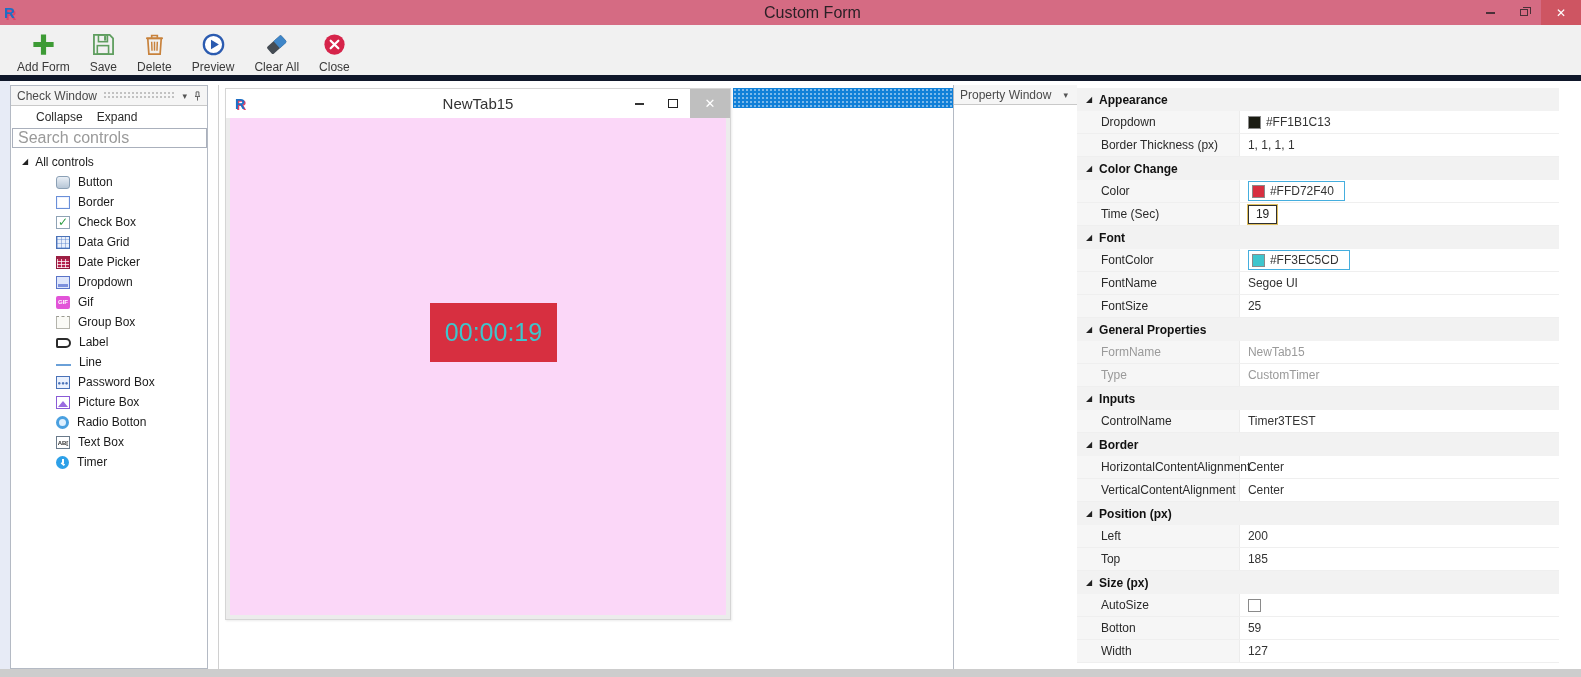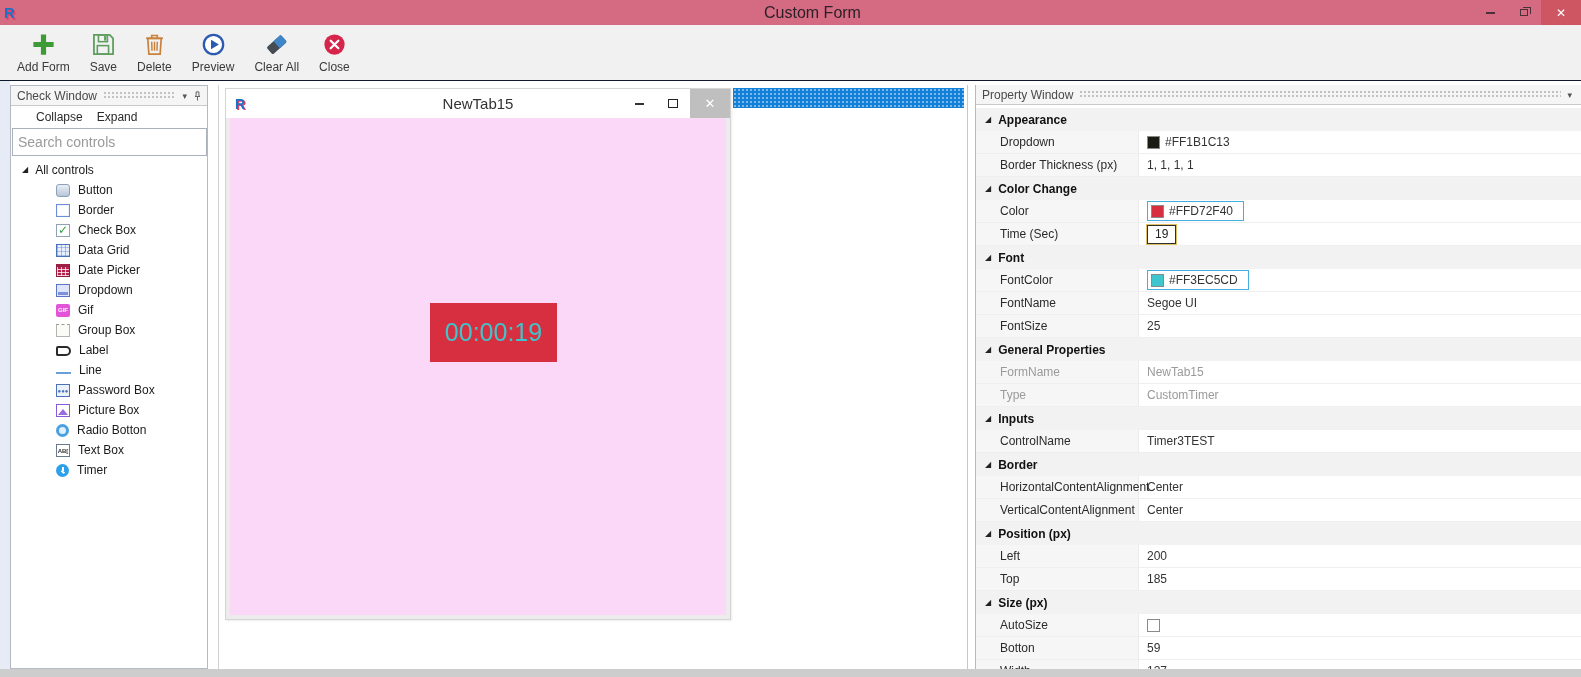--- a/index.html
+++ b/index.html
@@ -10,38 +10,38 @@
   .app-logo { font-weight:800; font-size:15px; color:#1f6fc4; text-shadow:1.5px 1.5px 0 #e0446a; margin-left:4px; line-height:25px; }
   .app-title { position:absolute; left:0; right:0; text-align:center; font-size:16px; color:#2b2026;margin-left:44px; }
   .win-btns { position:absolute; right:0; top:0; height:25px; display:flex; }
   .winbtn { width:34px; height:25px; display:flex; align-items:center; justify-content:center; color:#4a3038; font-size:12px; cursor:default; }
   .winbtn.close { background:#ce5562; color:#fff; width:40px; }
   .glyph-min { width:9px; height:0; border-top:2px solid #4a3038; display:inline-block; }
   .glyph-restore { width:8px; height:7px; border:1px solid #4a3038; position:relative; display:inline-block; }
   .glyph-restore::before { content:""; position:absolute; top:-3px; left:2px; width:7px; height:6px; border:1px solid #4a3038; border-bottom:none; border-left:none; }
 
   
-  .toolbar { position:absolute; left:0; top:25px; width:1581px; height:56px; background:#f1f1f1; border-bottom:1px solid #0f172a; display:flex; align-items:flex-start; padding:4px 0 0 8px; }
+  .toolbar { position:absolute; left:0; top:25px; width:1581px; height:56px; background:#f1f1f1; border-bottom:6px solid #0f172a; display:flex; align-items:flex-start; padding:4px 0 0 8px; }
   .tbtn { display:flex; flex-direction:column; align-items:center; padding:2px 9px; margin-right:2px; }
   .tbtn svg { width:27px; height:27px; }
   .tbtn-label { font-size:12px; color:#3a3a3a; margin-top:2px; white-space:nowrap; }
 
   
   .left-strip { position:absolute; left:0; top:81px; width:10px; height:588px; background:#e7ebf6; }
   .bottom-strip { position:absolute; left:0; top:669px; width:1581px; height:8px; background:#cdcdcd; }
 
   
   .tool-window { position:absolute; left:10px; top:85px; width:198px; height:584px; background:#fff; border:1px solid #b4bac4; display:flex; flex-direction:column; }
   .panel-header { height:20px; display:flex; align-items:center; padding:0 4px 0 6px; background:#f5f5f5; border-bottom:1px solid #c9c9c9; }
   .panel-title { font-size:12px; color:#4a4a4a; white-space:nowrap; }
   .dots { flex:1; height:9px; margin:0 6px; background-image:radial-gradient(#c2c2c2 1px, transparent 1.2px); background-size:4px 4px; }
   .hdr-arrow { font-size:9px; color:#555; margin-right:5px; }
   .links-row { display:flex; gap:14px; padding:4px 25px 3px; }
   .link { font-size:12px; color:#2a2a2a; }
-  .search-input { margin:1px 1px 2px; height:28px; border:1px solid #aab0bc; font-size:14px; padding:0 5px; color:#15803d; font-family:inherit; width:195px; }
+  .search-input { margin:1px 1px 2px; height:20px; border:1px solid #aab0bc; font-size:16px; padding:0 5px; color:#15803d; font-family:inherit; width:195px; }
   .search-input::placeholder { color:#9a9a9a; }
   .tree { flex:1; overflow:hidden; padding-top:2px; }
   .tree-root { display:flex; align-items:center; height:20px; padding-left:11px; font-size:12px; color:#1a1a1a; gap:7px; }
   .tree-item { display:flex; align-items:center; height:20px; padding-left:45px; gap:8px; }
   .tree-label { font-size:12px; color:#1a1a1a; }
   .tri { font-size:8px; color:#222; line-height:8px; }
 
   
   .ti { width:14px; height:13px; display:inline-block; position:relative; flex:0 0 auto; }
   .ti-button { background:linear-gradient(#e9eff6,#b7c6d6); border:1px solid #8ba0b5; border-radius:3px; }
@@ -77,21 +77,21 @@
   .child-title { position:absolute; left:0; right:0; text-align:center; font-size:15px; color:#333; }
   .child-btns { position:absolute; right:0; top:0; height:29px; display:flex; align-items:stretch; }
   .cbtn { width:34px; display:flex; align-items:center; justify-content:center; color:#333; font-size:12px; }
   .cbtn.close { background:#bfbfbf; color:#fff; width:40px; font-size:13px; }
   .glyph-min-dark { width:9px; height:0; border-top:2px solid #333; display:inline-block; }
   .glyph-max { width:10px; height:9px; border:1px solid #222; display:inline-block; }
   .child-content { position:absolute; left:4px; right:4px; top:29px; bottom:4px; background:#fbd7f8; }
   .timer-box { position:absolute; display:flex; align-items:center; justify-content:center; font-size:25px; }
 
   
-  .prop-window { position:absolute; left:975px; top:85px; width:606px; height:592px; background:#fff; border-left:1px solid #b4bac4; display:flex; flex-direction:column; }
+  .prop-window { position:absolute; left:953px; top:85px; width:606px; height:592px; background:#fff; border-left:1px solid #b4bac4; display:flex; flex-direction:row; }
   .prop-grid { flex:1; padding-top:3px; overflow:hidden; }
   .pgroup { height:23px; display:flex; align-items:center; gap:7px; background:#f2f2f2; padding-left:9px; }
   .pgroup-label { font-size:12px; font-weight:bold; color:#111; }
   .prow { height:23px; display:flex; align-items:stretch; border-bottom:1px solid #efefef; }
   .plabel { width:163px; background:#f6f6f6; display:flex; align-items:center; padding-left:24px; font-size:12px; color:#2a2a2a; border-right:1px solid #ececec; white-space:nowrap; }
   .pvalue { flex:1; display:flex; align-items:center; padding-left:8px; font-size:12px; color:#333; gap:5px; }
   .prow.disabled .plabel, .prow.disabled .pvalue { color:#9a9a9a; }
   .swatch { width:13px; height:13px; border:1px solid #8a8a8a; flex:0 0 auto; }
   .vbox { display:flex; align-items:center; gap:5px; border:1px solid #45aede; background:#fff; padding:2px 10px 2px 3px; }
   .vinput { border:1px solid #2f2f2f; outline:1px solid #e0c060; background:#fff; padding:1px 7px 2px; font-size:12px; color:#222; }

